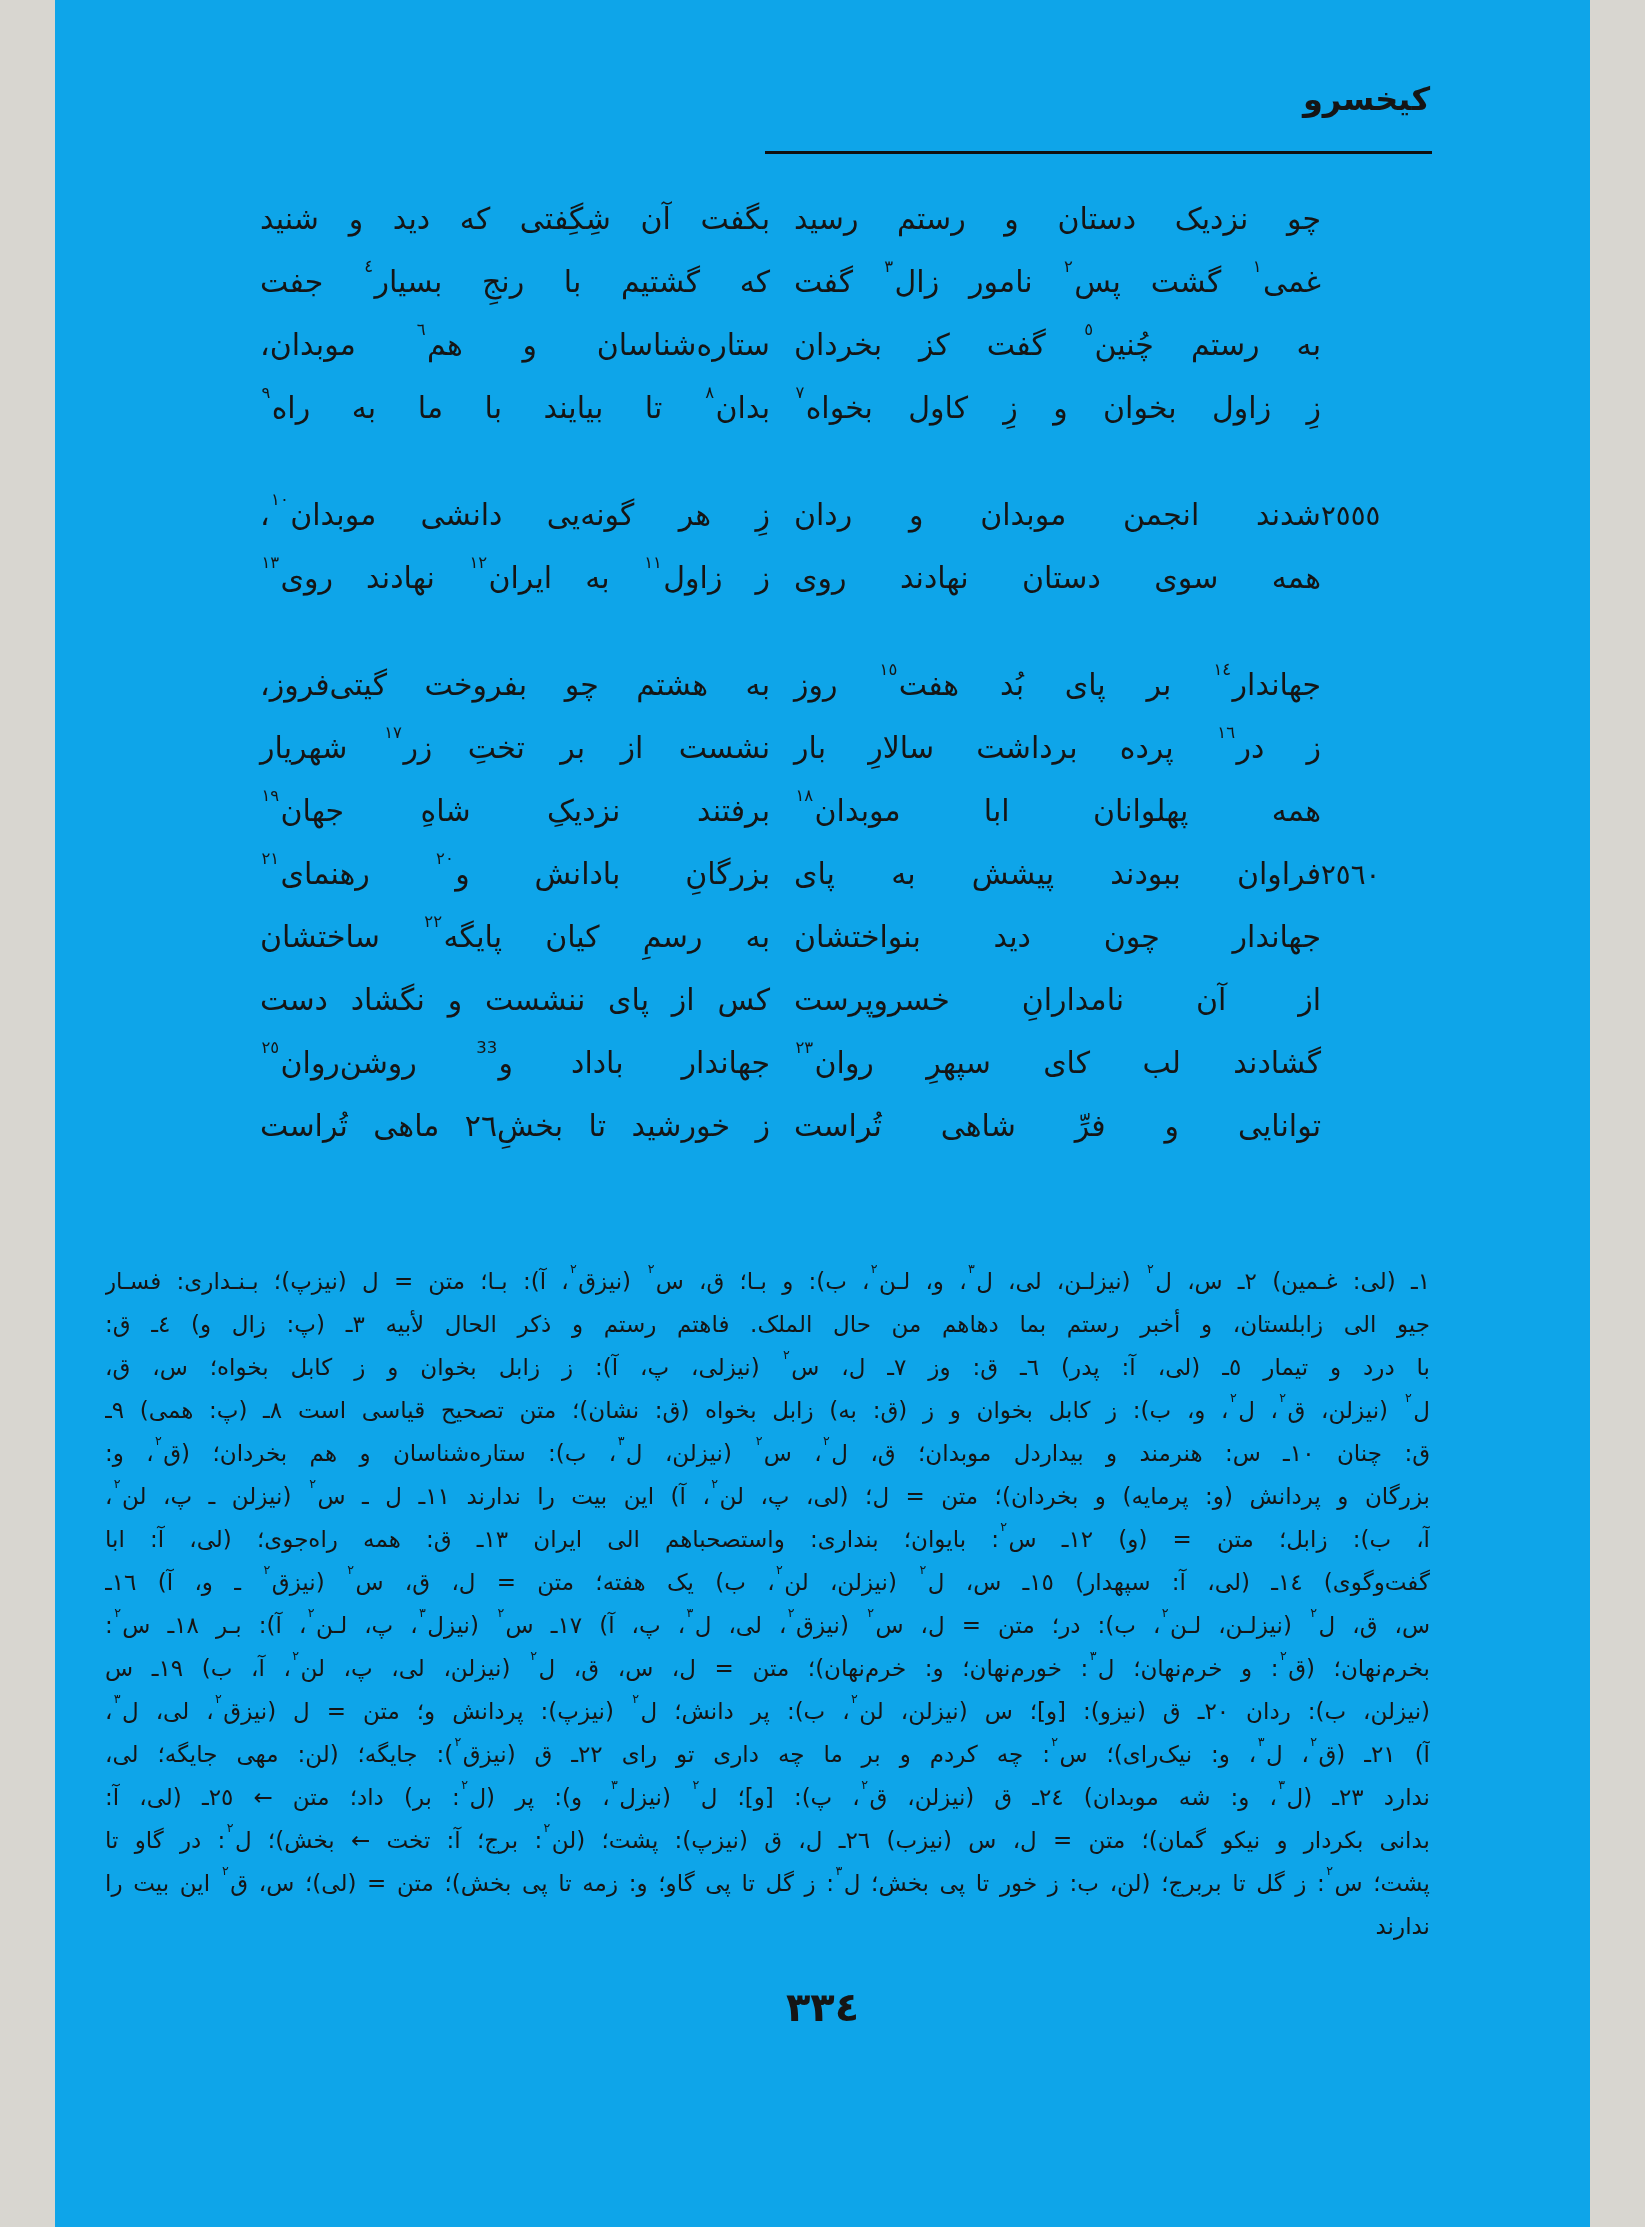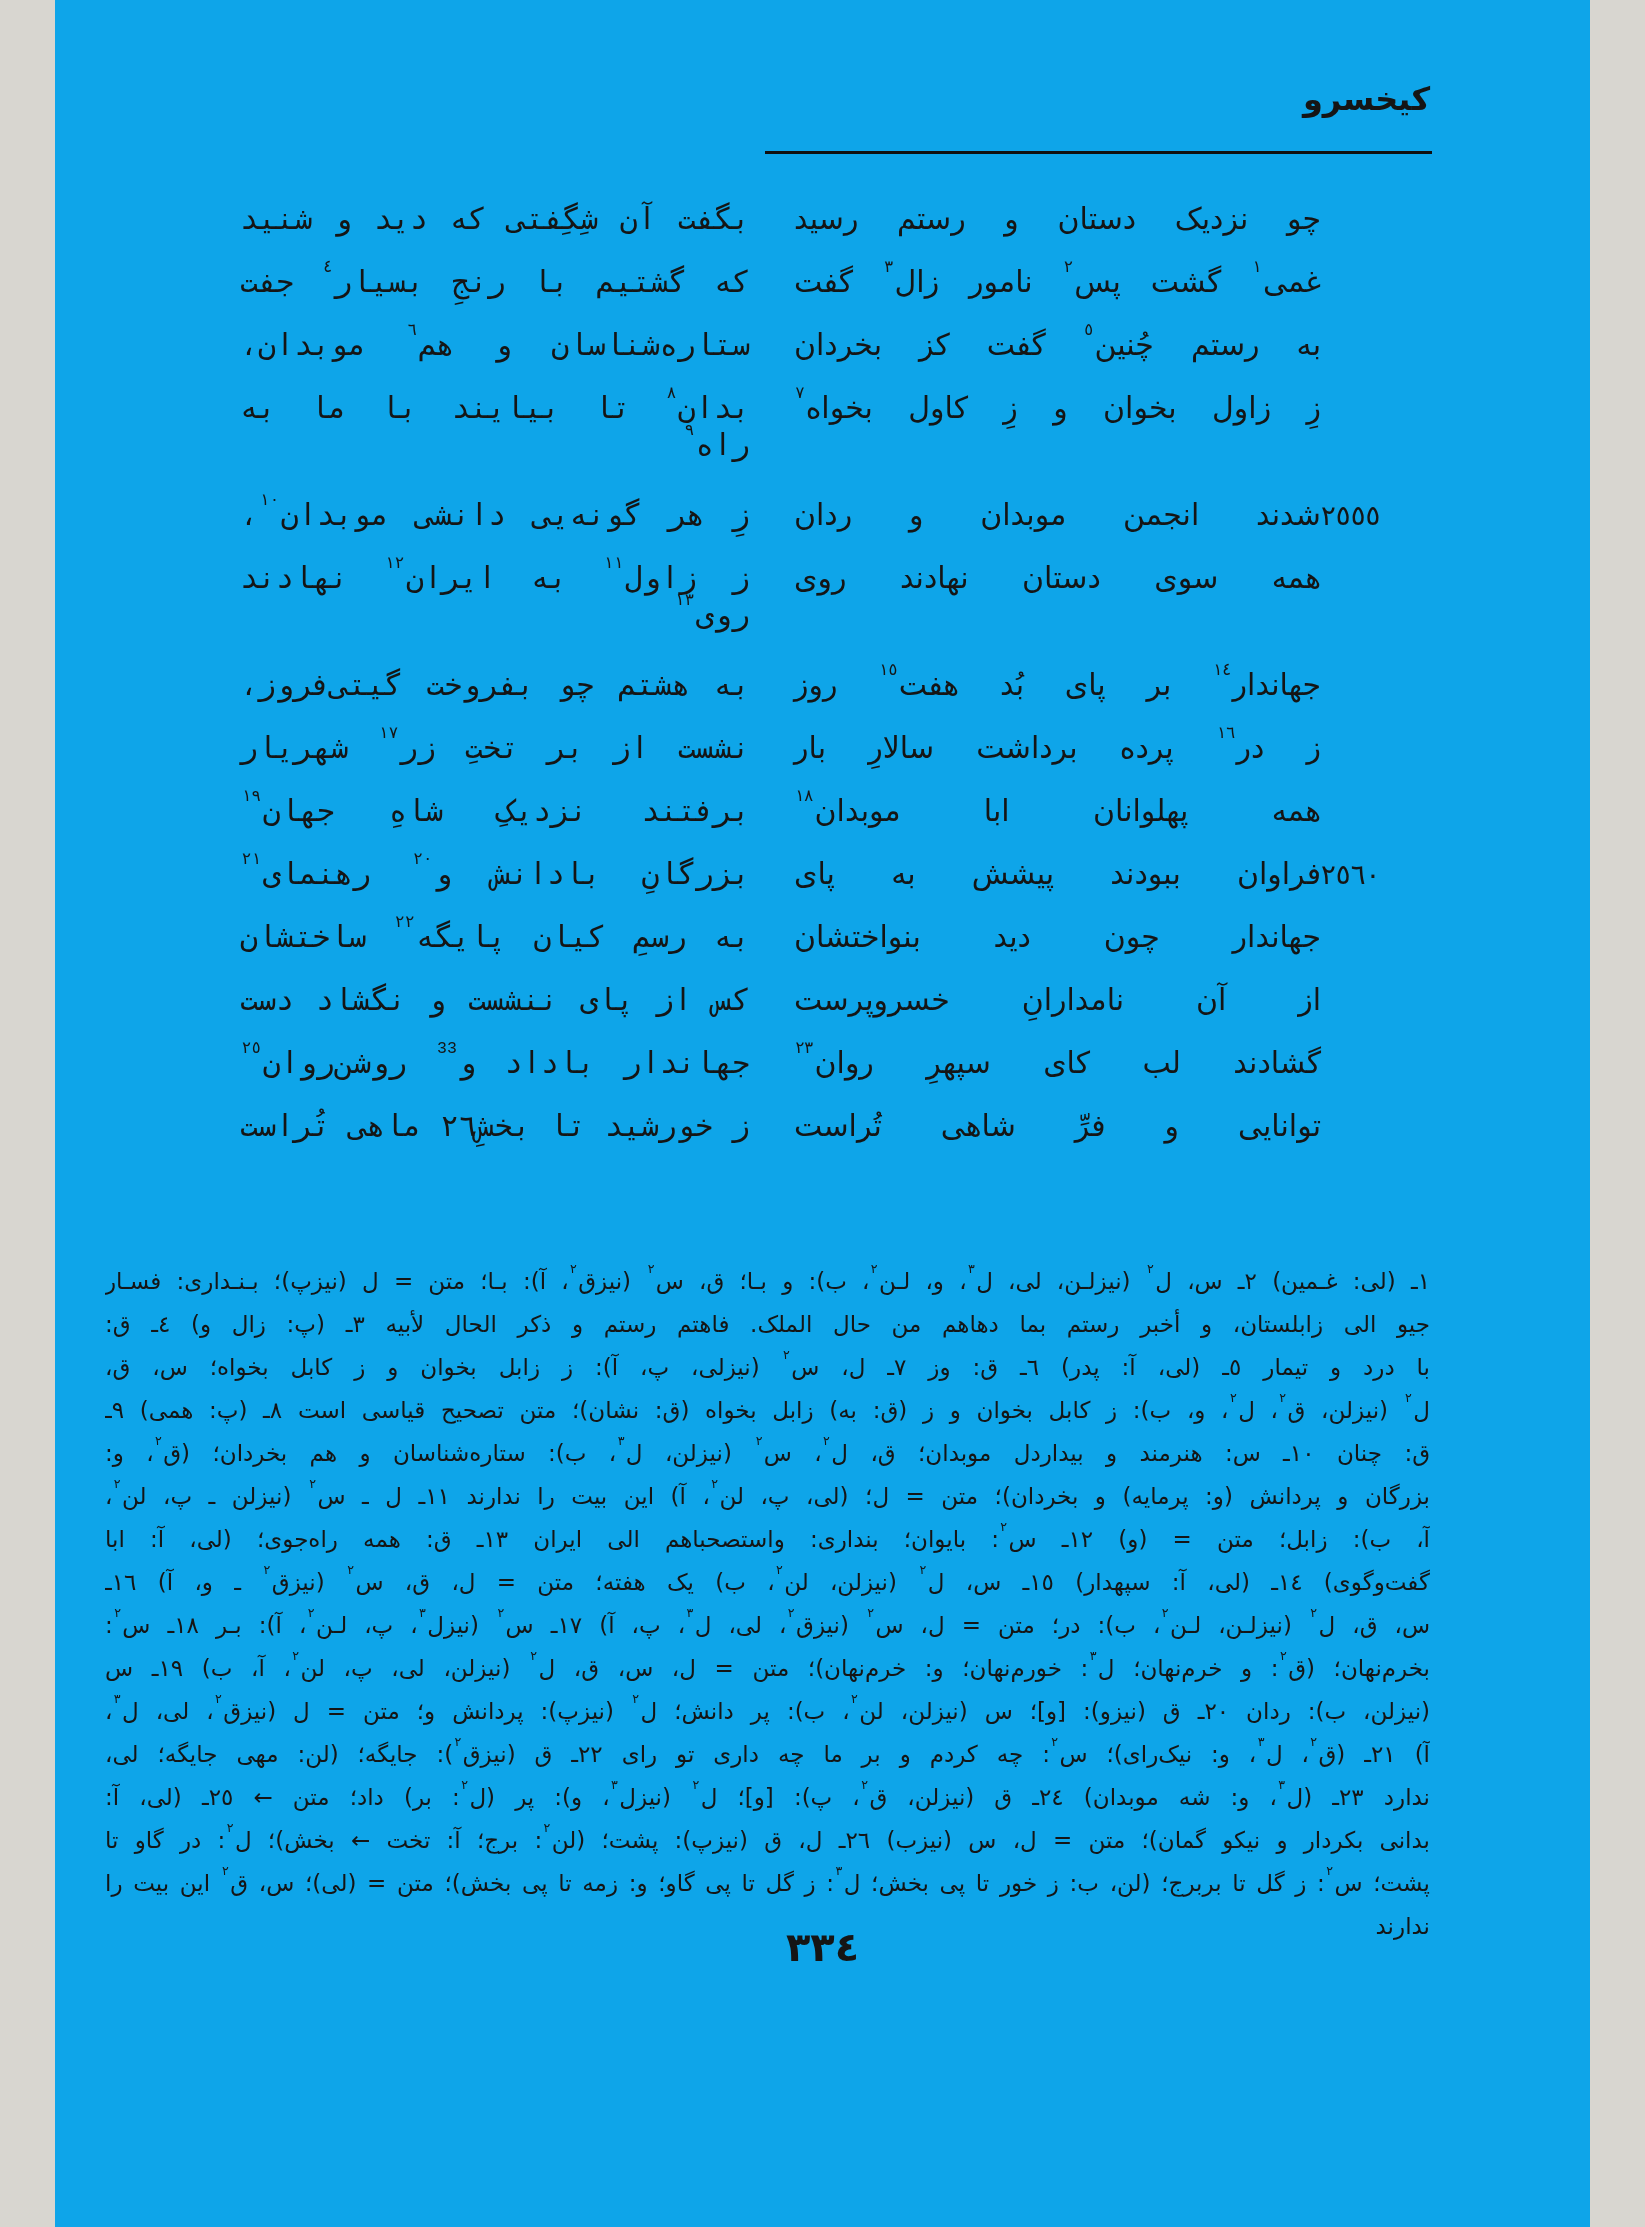--- a/index.html
+++ b/index.html
@@ -21,33 +21,33 @@
     position:absolute;top:151px;right:158px;
     width:667px;height:3.4px;background:#101010;
   }
   .poem{position:absolute;top:201px;right:162px;width:1195px;}
   .stanza{margin-bottom:44px;}
   .couplet{display:flex;align-items:baseline;height:63px;}
   .vnum{width:107px;flex:0 0 107px;font-size:27.6px;text-align:left;}
   .hem{font-size:30px;white-space:normal;
        text-align:justify;text-align-last:justify;-moz-text-align-last:justify;}
   .hem-r{width:527px;flex:0 0 527px;}
-  .hem-l{width:510px;flex:0 0 510px;margin-right:44px;font-family:Liberation Mono, monospace;}
+  .hem-l{width:510px;flex:0 0 510px;margin-right:24px;}
   sup{font-size:0.55em;position:relative;top:-0.55em;padding:0 1.4px;line-height:0;}
   .footnotes{
     position:absolute;top:1260px;right:160px;width:1325px;
     font-size:23px;
   }
   .fn-line{
     height:43px;line-height:43px;overflow:hidden;
     text-align:justify;text-align-last:justify;-moz-text-align-last:justify;
   }
   .fn-line.fn-last{text-align-last:right;-moz-text-align-last:right;}
   .page-number{
-    position:absolute;top:1924px;left:0;width:100%;
+    position:absolute;top:1984px;left:0;width:100%;
     text-align:center;font-size:40px;font-weight:700;direction:ltr;
   }
 </style>
 </head>
 <body>
 
 <div class="page">
 
   <div class="header-title">کیخسرو</div>
 

